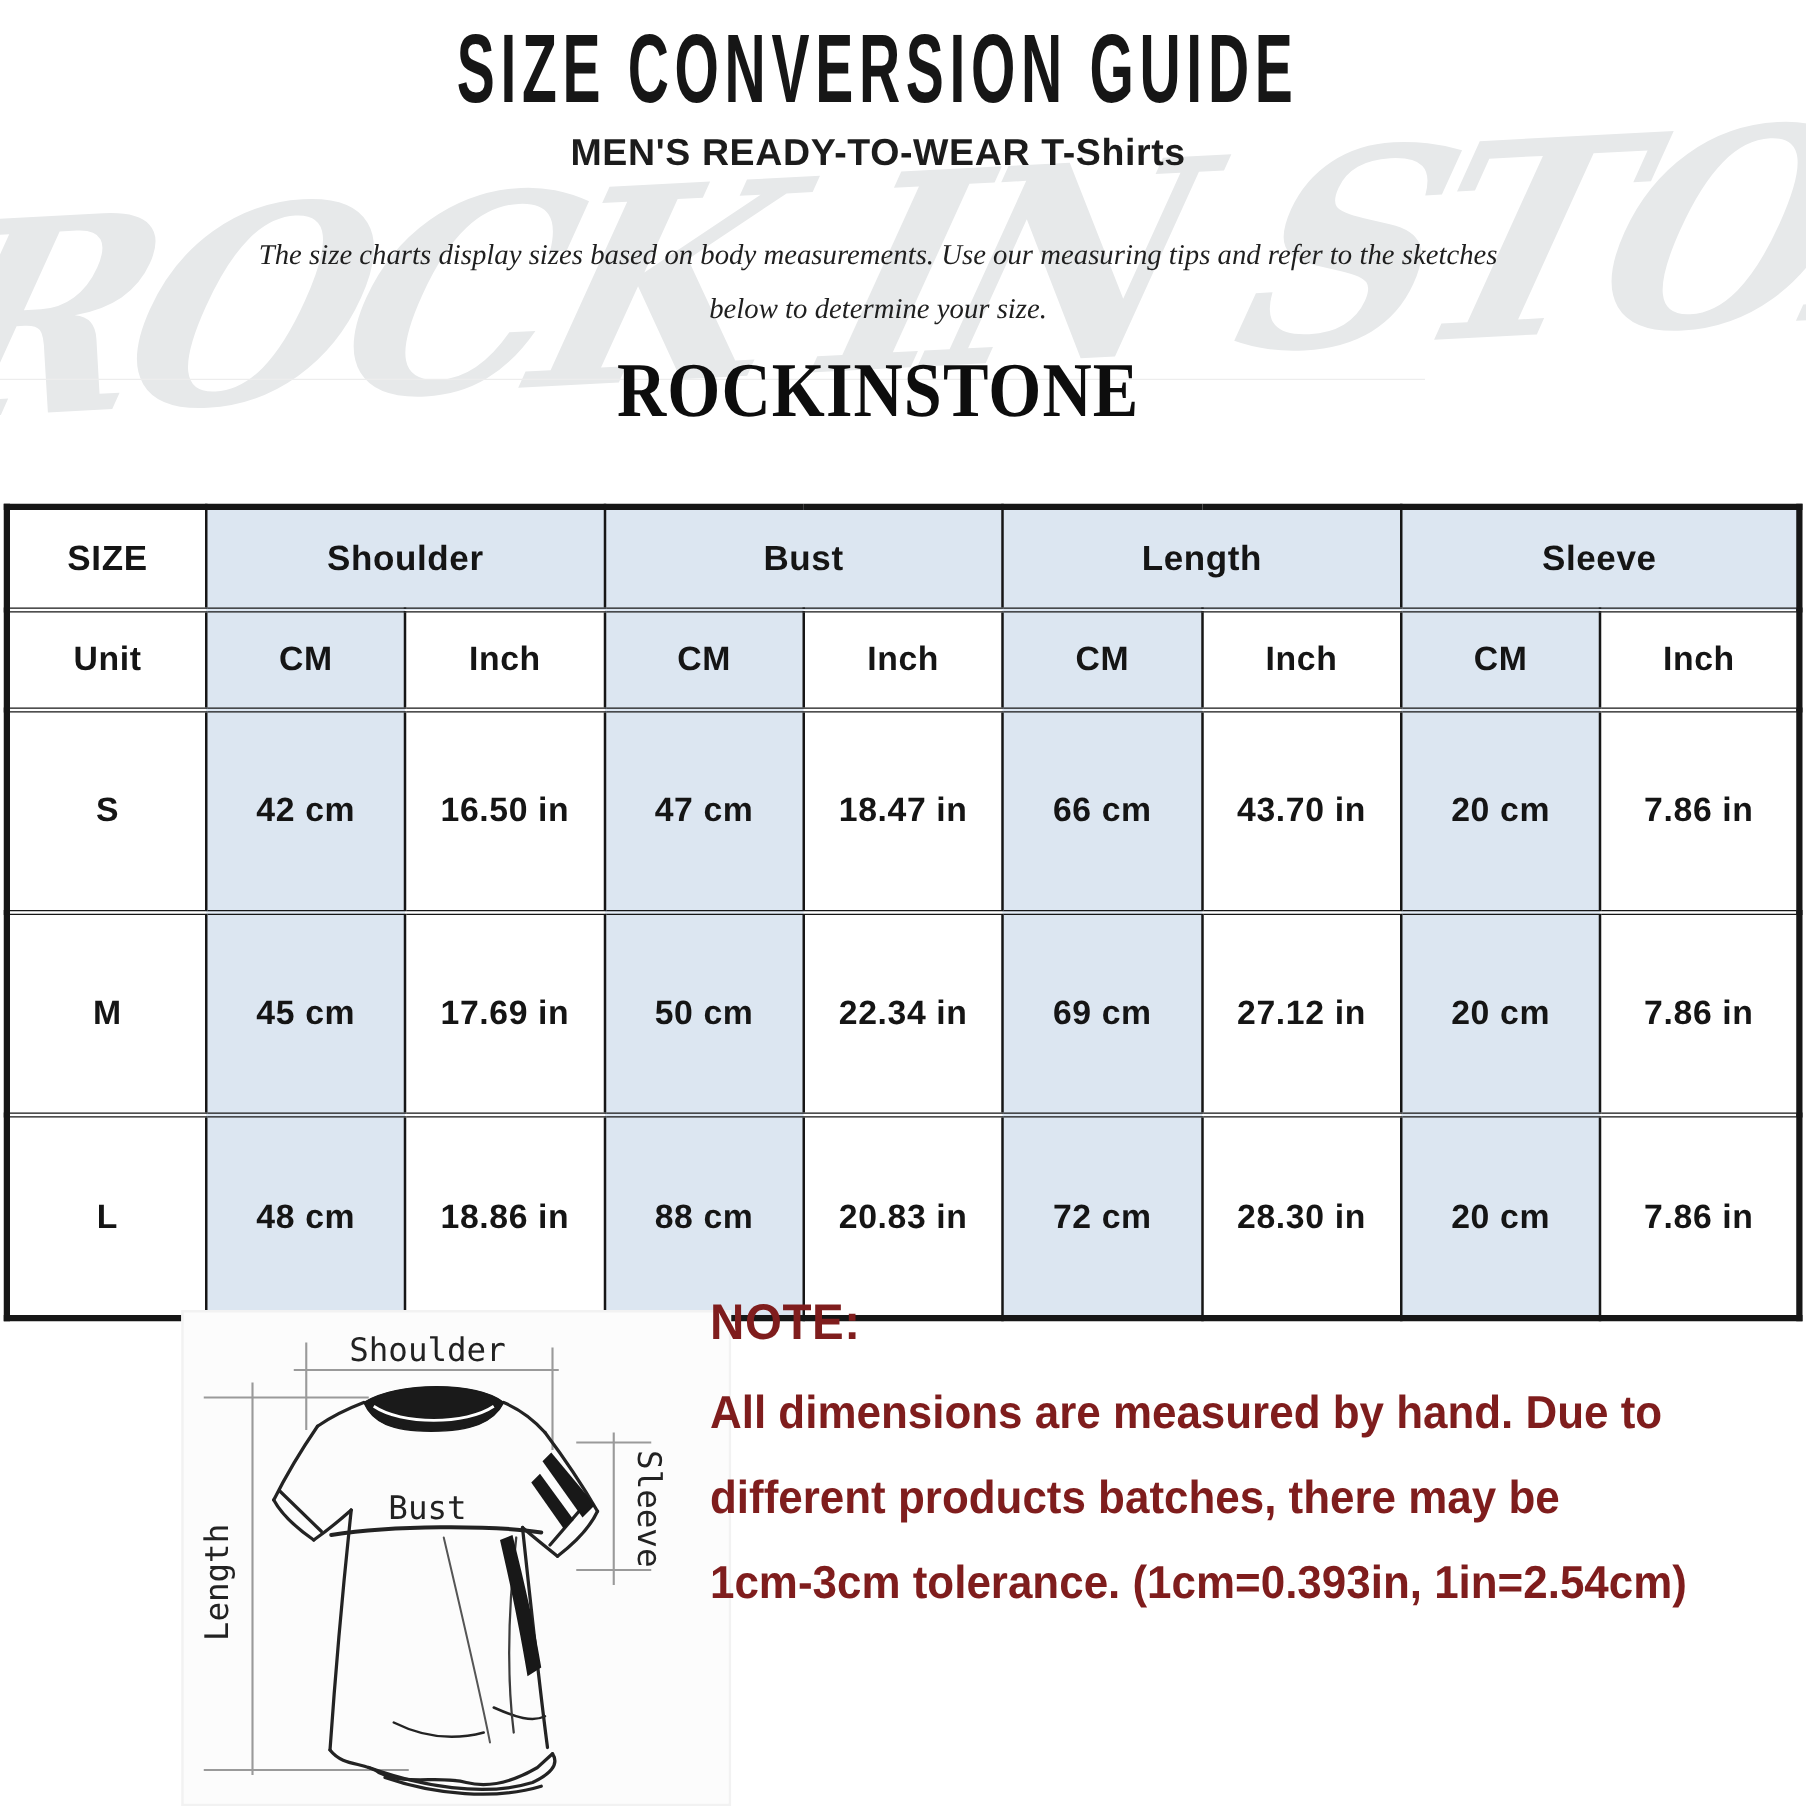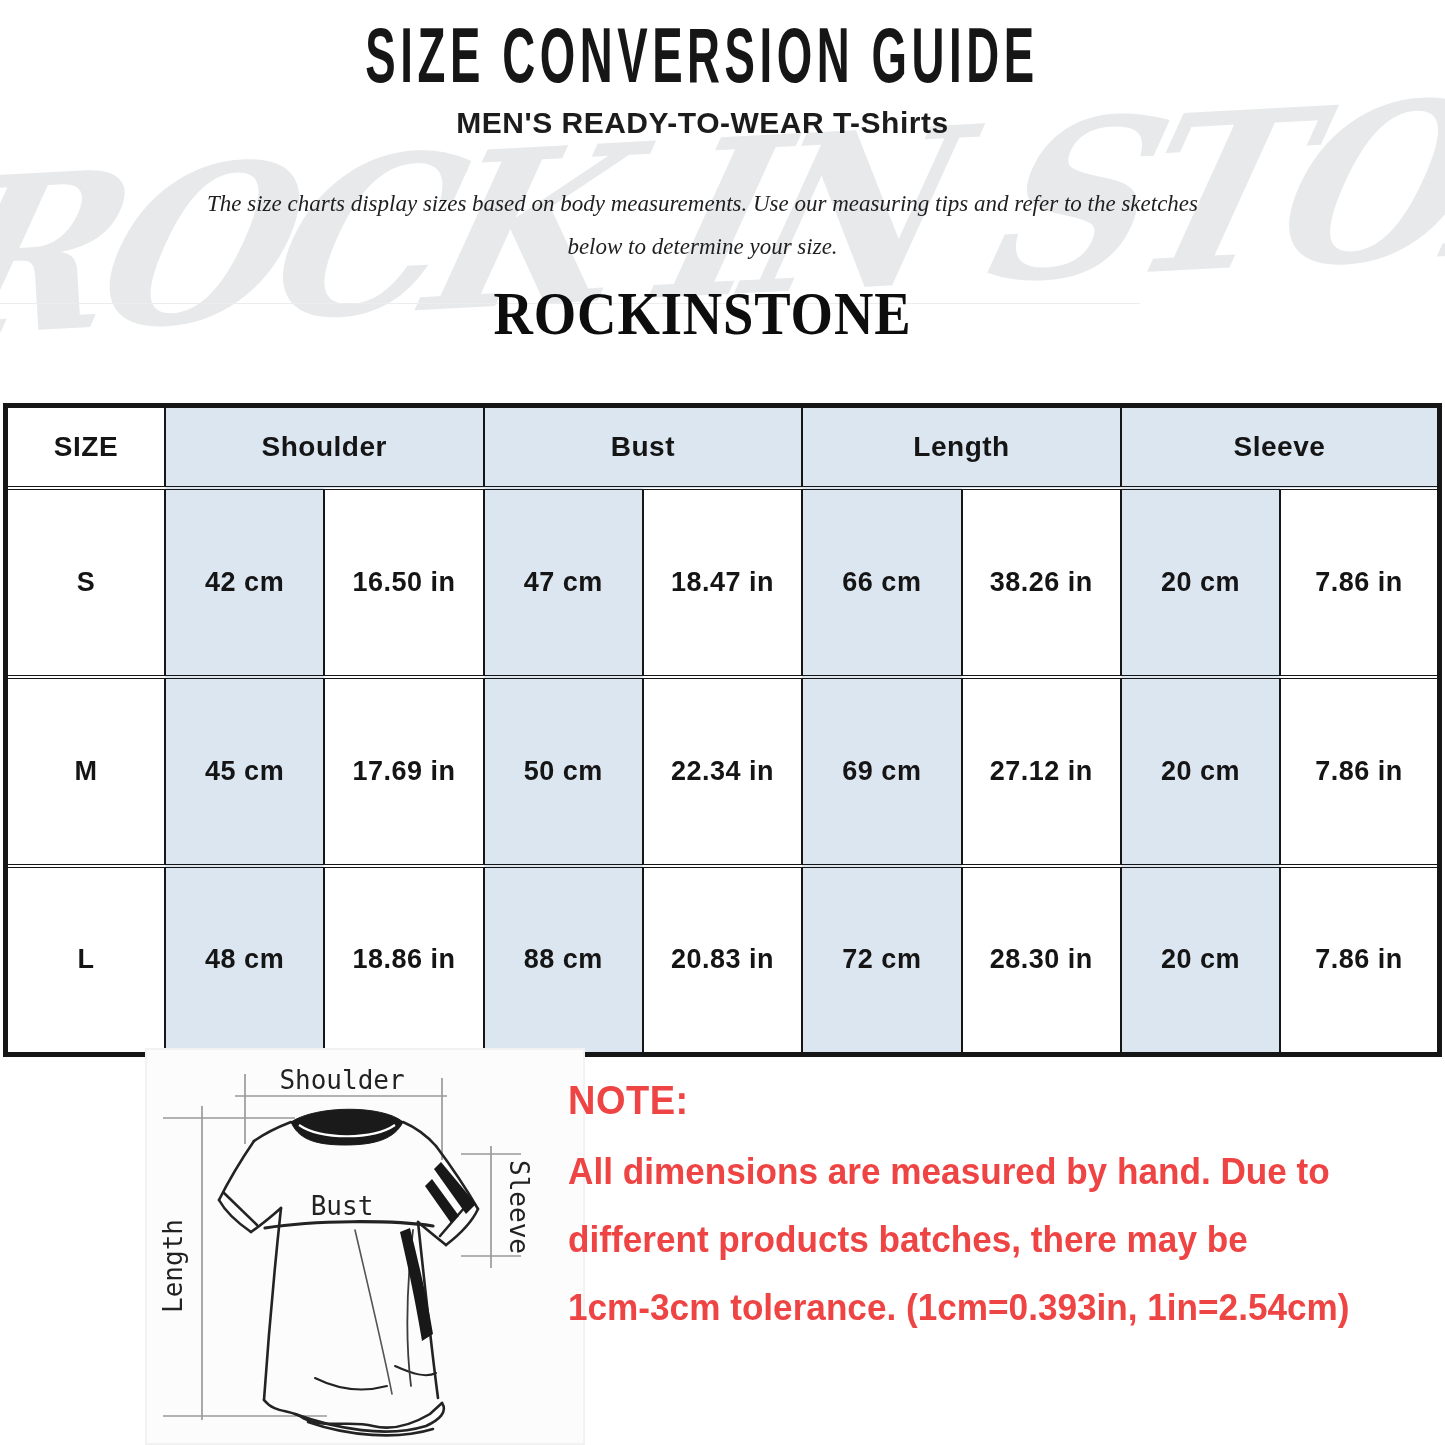--- a/index.html
+++ b/index.html
@@ -67,22 +67,22 @@
   .size-table thead th           { font-size:28px; }
   .size-table .blue              { background:#dce6f1; }
 
   
   .diagram {
     position:absolute; left:145px; top:1048px; width:440px; height:397px;
     background:#fcfcfc; box-shadow:inset 0 0 0 2px #f2f2f2; z-index:2;
   }
   .diagram svg { display:block; }
   .note {
-    position:absolute; left:568px; top:1078px; width:810px; z-index:2;
-    color:#ef4444;
+    position:absolute; left:568px; top:1036px; width:810px; z-index:2;
+    color:#7f1d1d;
   }
   .note-heading {
     font-size:40px; font-weight:bold; letter-spacing:0.5px;
     transform:scaleX(0.95); transform-origin:left top;
   }
   .note-line {
     margin-top:29px; font-size:37px; font-weight:bold; line-height:39px;
     white-space:nowrap; letter-spacing:0px;
     transform:scaleX(0.95); transform-origin:left top;
   }
@@ -117,31 +117,42 @@
         <col style="width:11.11%">
         <col style="width:11.11%">
     </colgroup>
     <thead>
       <tr class="group-row">
         <th>SIZE</th>
         <th colspan="2" class="blue">Shoulder</th>
         <th colspan="2" class="blue">Bust</th>
         <th colspan="2" class="blue">Length</th>
         <th colspan="2" class="blue">Sleeve</th>
+      </tr>
+      <tr class="unit-row">
+        <td>Unit</td>
+        <td class="blue">CM</td>
+        <td>Inch</td>
+        <td class="blue">CM</td>
+        <td>Inch</td>
+        <td class="blue">CM</td>
+        <td>Inch</td>
+        <td class="blue">CM</td>
+        <td>Inch</td>
       </tr>
     </thead>
     <tbody>
         <tr>
           <td>S</td>
           <td class="blue">42 cm</td>
           <td>16.50 in</td>
           <td class="blue">47 cm</td>
           <td>18.47 in</td>
           <td class="blue">66 cm</td>
-          <td>38.26 in</td>
+          <td>43.70 in</td>
           <td class="blue">20 cm</td>
           <td>7.86 in</td>
         </tr>
         <tr>
           <td>M</td>
           <td class="blue">45 cm</td>
           <td>17.69 in</td>
           <td class="blue">50 cm</td>
           <td>22.34 in</td>
           <td class="blue">69 cm</td>

